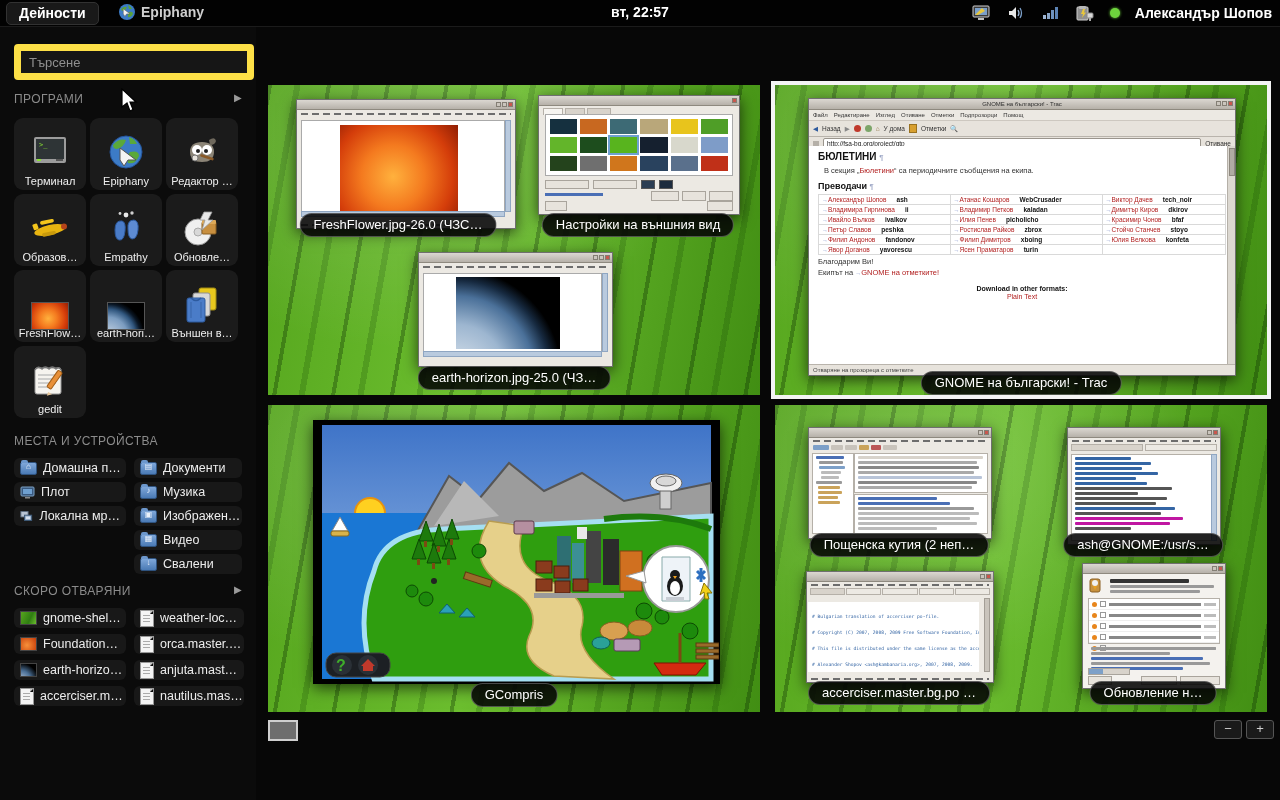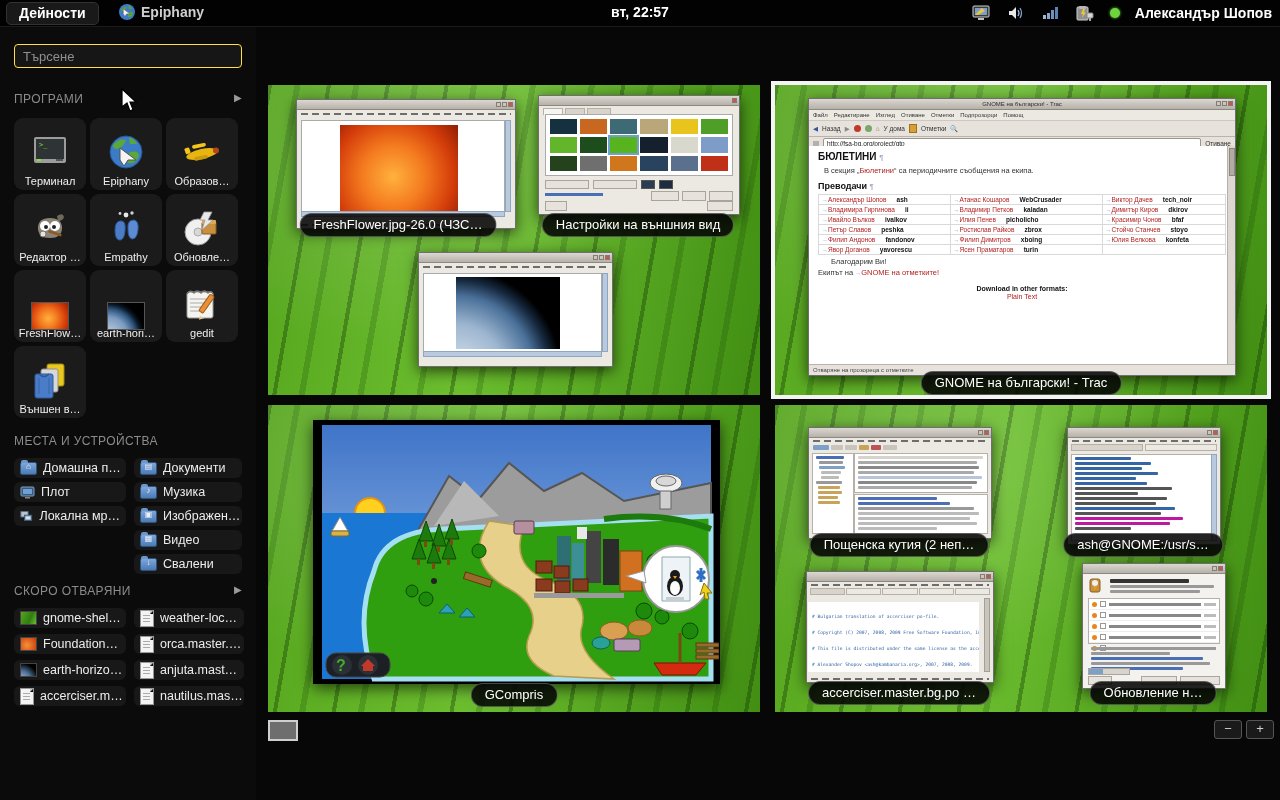--- a/index.html
+++ b/index.html
@@ -7,21 +7,21 @@
   
   #topbar{position:absolute;top:0;left:0;width:1280px;height:26px;background:#020202;border-bottom:1px solid #1b1b1b;z-index:50;}
   .activities{position:absolute;left:6px;top:2px;padding:2px 12px 3px;font-weight:bold;font-size:14px;color:#fff;background:#191919;border:1px solid #323232;border-radius:5px;}
   .appmenu{position:absolute;left:118px;top:3px;display:flex;align-items:center;gap:5px;font-weight:bold;font-size:14px;color:#cfcfcf;}
   .clock{position:absolute;left:50%;top:4px;transform:translateX(-50%);font-weight:bold;font-size:14px;color:#fff;}
   .status{position:absolute;right:8px;top:0;height:26px;display:flex;align-items:center;gap:15px;}
   .uname{font-weight:bold;font-size:14px;color:#fff;}
   .dot{width:10px;height:10px;border-radius:50%;background:#6ed43d;box-shadow:0 0 3px #6ed43d;}
   
   #dash{position:absolute;top:26px;left:0;width:256px;height:774px;background:#0b0b0b;}
-  .search{position:absolute;left:14px;top:18px;width:210px;height:18px;background:#161616;border:1px solid #fde047;border-radius:4px;color:#bdbdbd;font-size:13px;padding:2px 8px;outline:none;}
+  .search{position:absolute;left:14px;top:18px;width:210px;height:18px;background:#161616;border:7px solid #fde047;border-radius:4px;color:#bdbdbd;font-size:13px;padding:2px 8px;outline:none;}
   .search::placeholder{color:#8f8f8f;}
   .sec-head{position:absolute;left:14px;right:14px;display:flex;justify-content:space-between;color:#8b8b8b;font-size:12px;letter-spacing:.4px;}
   .sec-arrow{color:#9a9a9a;font-size:10px;}
   .apps{position:absolute;left:14px;top:92px;width:230px;display:grid;grid-template-columns:repeat(3,72px);grid-auto-rows:72px;gap:4px;}
   .app{background:rgba(255,255,255,.065);border-radius:9px;display:flex;flex-direction:column;align-items:center;justify-content:flex-end;padding-bottom:3px;}
   .app .ic{width:40px;height:40px;position:relative;margin-bottom:3px;}
   .app .lb{font-size:11px;color:#efefef;max-width:66px;overflow:hidden;white-space:nowrap;}
   .plcol{position:absolute;display:flex;flex-direction:column;gap:4px;}
   .pl{display:flex;align-items:center;gap:6px;background:rgba(255,255,255,.055);border-radius:6px;height:20px;padding:0 6px;font-size:12.5px;color:#ededed;white-space:nowrap;overflow:hidden;}
   .fold{width:15px;height:11px;background:linear-gradient(#7fa7d9,#4a7ab5);border:1px solid #2f537f;border-radius:2px;position:relative;flex:0 0 15px;}
@@ -151,47 +151,47 @@
           <path d="M24 20 Q33 18 33 24 Q29 33 22 31 Q20 24 24 20Z" fill="#5aa83a"></path>
           <path d="M23 5 Q29 7 31 12 L24 12 Z" fill="#5aa83a"></path>
           <polygon points="14,16 30,28 22,28 18,34 14,28" fill="#f4f4f4" stroke="#555" stroke-width="1"></polygon>
         </svg>
       </div>
       <div class="lb">Epiphany</div>
     </div>
     <div class="app">
       <div class="ic">
         <svg width="40" height="40" viewBox="0 0 40 40">
-          <ellipse cx="20" cy="22" rx="16" ry="5" fill="#e8b410" transform="rotate(-12 20 22)"></ellipse>
-          <rect x="10" y="12" width="14" height="3.6" rx="1.8" fill="#f4c51c" transform="rotate(-12 17 14)"></rect>
-          <rect x="12" y="24" width="14" height="3.6" rx="1.8" fill="#c99a0c" transform="rotate(-12 19 26)"></rect>
-          <circle cx="34" cy="18.5" r="3" fill="#b5441a"></circle>
-          <rect x="3" y="16" width="5" height="6" rx="1" fill="#f4c51c" transform="rotate(-20 5 19)"></rect>
-        </svg>
-      </div>
-      <div class="lb">Образов…</div>
-    </div>
-    <div class="app">
-      <div class="ic">
-        <svg width="40" height="40" viewBox="0 0 40 40">
           <path d="M8 20 Q8 10 20 10 Q32 10 32 20 Q32 30 20 30 Q8 30 8 20Z" fill="#8c8577"></path>
           <path d="M27 8 Q33 4 34 9 Q33 13 28 13Z" fill="#6f695d"></path>
           <circle cx="15" cy="18" r="5" fill="#fff"></circle>
             <circle cx="25" cy="18" r="5" fill="#fff"></circle>
           <circle cx="16" cy="19" r="2" fill="#222"></circle>
             <circle cx="24" cy="19" r="2" fill="#222"></circle>
           <rect x="18" y="24" width="14" height="2.6" rx="1.3" fill="#8a5a28" transform="rotate(18 25 25)"></rect>
           <circle cx="13" cy="26" r="3" fill="#e8e4dc" stroke="#777"></circle>
         </svg>
       </div>
       <div class="lb">Редактор …</div>
     </div>
     <div class="app">
       <div class="ic">
         <svg width="40" height="40" viewBox="0 0 40 40">
+          <ellipse cx="20" cy="22" rx="16" ry="5" fill="#e8b410" transform="rotate(-12 20 22)"></ellipse>
+          <rect x="10" y="12" width="14" height="3.6" rx="1.8" fill="#f4c51c" transform="rotate(-12 17 14)"></rect>
+          <rect x="12" y="24" width="14" height="3.6" rx="1.8" fill="#c99a0c" transform="rotate(-12 19 26)"></rect>
+          <circle cx="34" cy="18.5" r="3" fill="#b5441a"></circle>
+          <rect x="3" y="16" width="5" height="6" rx="1" fill="#f4c51c" transform="rotate(-20 5 19)"></rect>
+        </svg>
+      </div>
+      <div class="lb">Образов…</div>
+    </div>
+    <div class="app">
+      <div class="ic">
+        <svg width="40" height="40" viewBox="0 0 40 40">
           <circle cx="20" cy="7" r="2.4" fill="#e8e8e8"></circle>
             <circle cx="26" cy="5" r="1.7" fill="#cfcfcf"></circle>
             <circle cx="14" cy="5.5" r="1.4" fill="#cfcfcf"></circle>
           <path d="M9 22 Q9 12 16 13 Q20 14 19 23 Q18 33 13 32 Q9 31 9 22Z" fill="#4a7cc8" stroke="#2d5a9e"></path>
           <path d="M22 21 Q21 12 28 12 Q33 13 32 22 Q31 31 26 31 Q22 30 22 21Z" fill="#5d8bd2" stroke="#2d5a9e"></path>
         </svg>
       </div>
       <div class="lb">Empathy</div>
     </div>
     <div class="app">
@@ -206,50 +206,50 @@
       </div>
       <div class="lb">Обновле…</div>
     </div>
     <div class="app">
       <div class="ic" style="top:6px;width:36px;height:26px;border:1px solid #555;background:radial-gradient(circle at 45% 60%, #ffb13d 0%, #f47a1f 35%, #d43d0a 70%, #952005 100%);"></div>
       <div class="lb">FreshFlow…</div>
     </div>
     <div class="app">
       <div class="ic" style="top:6px;width:36px;height:26px;border:1px solid #555;background:radial-gradient(circle at 0% 130%, #cdd9e6 0%, #7b9cc0 40%, #30567e 56%, #0a1726 66%, #000 74%);"></div>
       <div class="lb">earth-hori…</div>
+    </div>
+    <div class="app">
+      <div class="ic">
+        <svg width="40" height="40" viewBox="0 0 40 40">
+          <rect x="17" y="4" width="17" height="22" rx="2" fill="#e8c81e" stroke="#a08a10"></rect>
+          <rect x="11" y="9" width="17" height="23" rx="2" fill="#d8d8d8" stroke="#8f8f8f"></rect>
+          <rect x="5" y="14" width="18" height="24" rx="2" fill="#4a7cc8" stroke="#2d5a9e"></rect>
+          <path d="M9 14 Q14 19 19 14" fill="none" stroke="#2d5a9e" stroke-width="1.6"></path>
+          <line x1="9" y1="18" x2="9" y2="34" stroke="#3b69ae" stroke-width="1.2"></line>
+          <line x1="19" y1="18" x2="19" y2="34" stroke="#3b69ae" stroke-width="1.2"></line>
+        </svg>
+      </div>
+      <div class="lb">Външен в…</div>
     </div>
     <div class="app">
       <div class="ic">
         <svg width="40" height="40" viewBox="0 0 40 40">
           <rect x="5" y="8" width="26" height="26" rx="2" fill="#f6f4ef" stroke="#9a9a9a"></rect>
           <path d="M5 10 Q8 5 12 9 Q15 5 19 9 Q22 5 26 9 Q29 6 31 10" fill="none" stroke="#777" stroke-width="1.4"></path>
           <g stroke="#b5b5b5" stroke-width="1.2">
             <line x1="8" y1="15" x2="26" y2="15"></line>
               <line x1="8" y1="19" x2="24" y2="19"></line>
             <line x1="8" y1="23" x2="26" y2="23"></line>
               <line x1="8" y1="27" x2="20" y2="27"></line>
           </g>
           <rect x="22" y="10" width="5" height="20" rx="1" fill="#e89038" stroke="#a35d14" transform="rotate(35 25 20)"></rect>
           <polygon points="18,32 22,34 17,36" fill="#e8c79a" transform="rotate(4 19 34)"></polygon>
         </svg>
       </div>
       <div class="lb">gedit</div>
-    </div>
-    <div class="app">
-      <div class="ic">
-        <svg width="40" height="40" viewBox="0 0 40 40">
-          <rect x="17" y="4" width="17" height="22" rx="2" fill="#e8c81e" stroke="#a08a10"></rect>
-          <rect x="11" y="9" width="17" height="23" rx="2" fill="#d8d8d8" stroke="#8f8f8f"></rect>
-          <rect x="5" y="14" width="18" height="24" rx="2" fill="#4a7cc8" stroke="#2d5a9e"></rect>
-          <path d="M9 14 Q14 19 19 14" fill="none" stroke="#2d5a9e" stroke-width="1.6"></path>
-          <line x1="9" y1="18" x2="9" y2="34" stroke="#3b69ae" stroke-width="1.2"></line>
-          <line x1="19" y1="18" x2="19" y2="34" stroke="#3b69ae" stroke-width="1.2"></line>
-        </svg>
-      </div>
-      <div class="lb">Външен в…</div>
     </div>
   </div>
 
   <div class="sec-head" style="top:408px;">
     <span>МЕСТА И УСТРОЙСТВА</span>
   </div>
   <div class="plcol" style="left:14px;top:432px;width:112px;">
     <div class="pl">
       <span class="fold">
           <span class="fglyph">⌂</span>
@@ -428,20 +428,21 @@
           <span class="tbtn close"></span>
         </span>
       </div>
     <div class="dashline"></div>
     <div style="position:absolute;left:4px;top:20px;right:10px;bottom:14px;background:#fff;border:1px solid #aaa;">
       <div style="position:absolute;left:32px;top:3px;width:104px;height:72px;background:radial-gradient(circle at 0% 135%, #dfe7ef 0%, #9db6d0 35%, #4a7099 55%, #16293f 66%, #000 74%);"></div>
     </div>
     <div style="position:absolute;right:4px;top:20px;width:4px;bottom:14px;background:#b9cade;border:1px solid #8fa6c2;"></div>
     <div style="position:absolute;left:4px;bottom:9px;right:10px;height:4px;background:#b9cade;border:1px solid #8fa6c2;"></div>
   </div>
+  <div class="pill" style="left:246px;top:281px;">earth-horizon.jpg-25.0 (ЧЗ…</div>
 </div>
 
 <div class="ws active" style="left:775px;top:85px;height:310px;">
   <div class="twin" style="left:33px;top:13px;width:426px;height:276px;">
     <div class="tbar" style="height:10px;line-height:10px;font-size:6px;">
       <span>GNOME на български! - Trac</span>
       <span class="tbtns">
           <span class="tbtn"></span>
           <span class="tbtn"></span>
           <span class="tbtn close"></span>
@@ -504,21 +505,21 @@
           <td><span class="tarrow">→</span><span class="tname">Филип Димитров</span> <span>—</span> <span class="tnick">xboing</span></td>
           <td><span class="tarrow">→</span><span class="tname">Юлия Велкова</span> <span>—</span> <span class="tnick">konfeta</span></td>
         </tr>
         <tr>
           <td><span class="tarrow">→</span><span class="tname">Явор Доганов</span> <span>—</span> <span class="tnick">yavorescu</span></td>
           <td><span class="tarrow">→</span><span class="tname">Ясен Праматаров</span> <span>—</span> <span class="tnick">turin</span></td>
           <td></td>
         </tr>
       </tbody>
         </table>
-      <div class="bpara" style="margin-left:13px;">Благодарим Ви!</div>
+      <div class="bpara" style="margin-left:0;">Благодарим Ви!</div>
       <div class="bpara" style="margin-left:0;"><span>Екипът на </span><span class="tarrow">→</span><span class="rlink">GNOME на отметките!</span></div>
       <div class="dl">Download in other formats:</div>
       <div class="dlink"><span class="rlink">Plain Text</span></div>
     </div>
     <div class="bscroll"></div>
     <div class="bstatus">Отваряне на прозореца с отметките</div>
   </div>
   <div class="pill" style="left:246px;top:286px;">GNOME на български! - Trac</div>
 </div>
 

